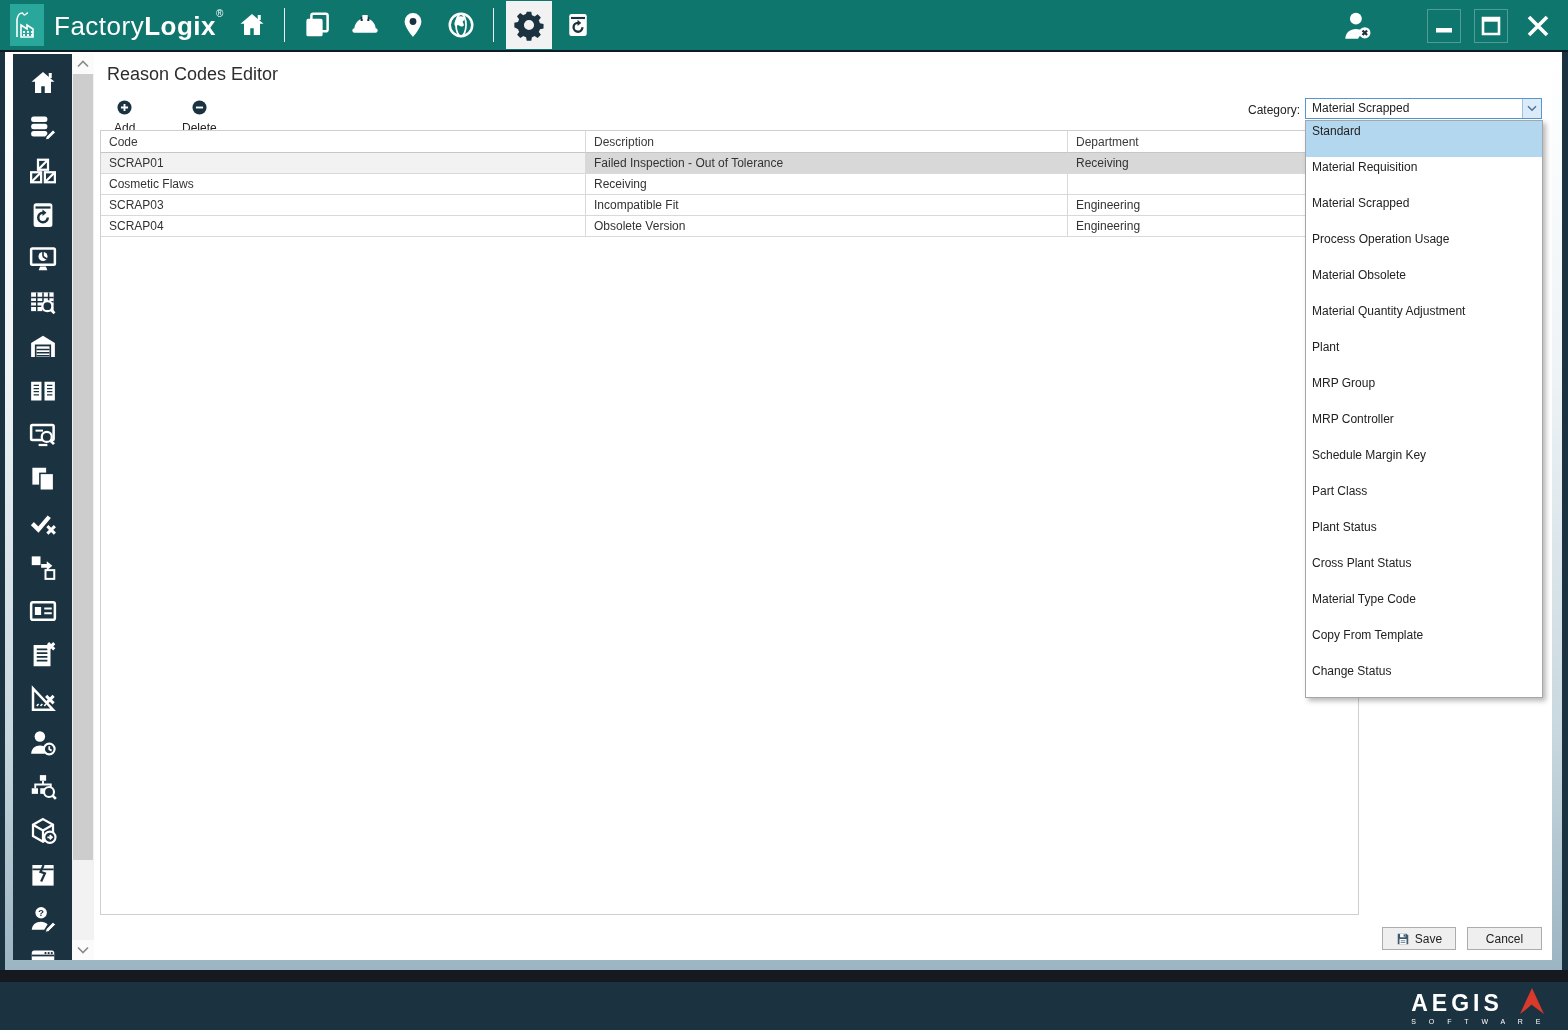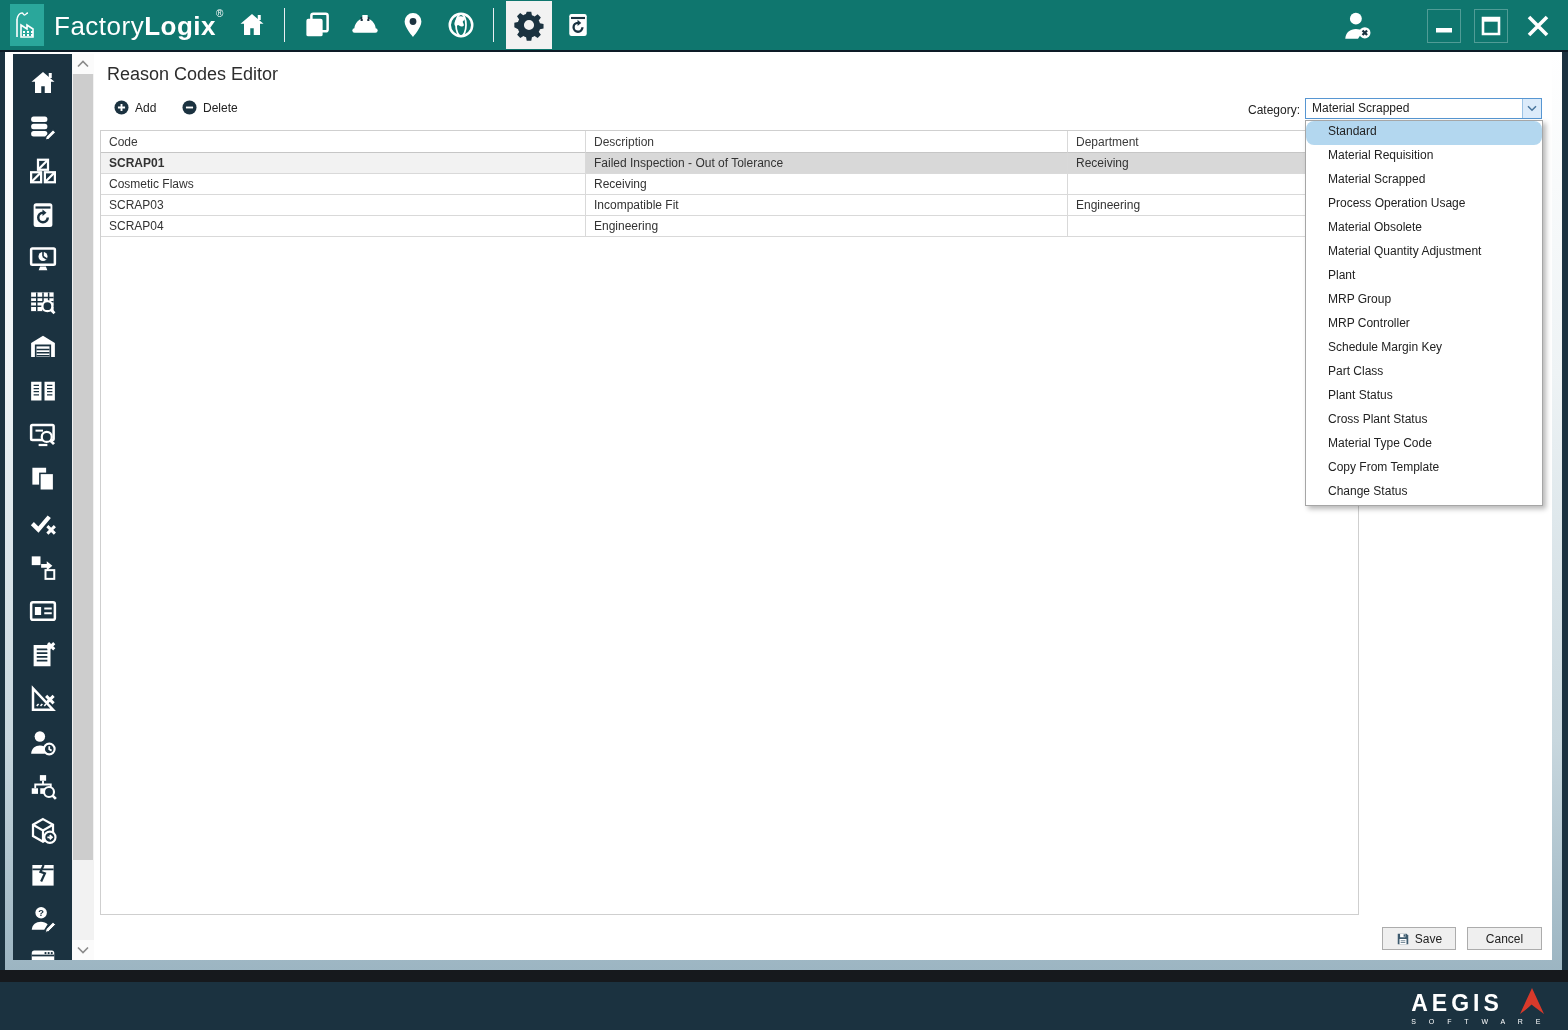--- a/index.html
+++ b/index.html
@@ -65,63 +65,63 @@
 
   
   .content {
     position:absolute; left:94px; top:54px; width:1458px; height:906px;
     background:#fff;
   }
   .page-title { position:absolute; left:13px; top:10px; font-size:18px; color:#2d2d2d; font-weight:400; }
 
   .tool-btn {
     position:absolute; top:46px; display:flex; align-items:center; gap:6px;
-    font-size:12px; color:#222; cursor:pointer;
+    font-size:12px; color:#222; cursor:pointer;flex-direction:column;
   }
   .tool-btn.add { left:20px; }
   .tool-btn.delete { left:88px; }
 
   .cat-label { position:absolute; top:49px; left:1128px; width:78px; text-align:right; font-size:12px; color:#222; }
   .combo {
     position:absolute; left:1211px; top:44px; width:237px; height:21px;
     background:#fff; border:1px solid #5796d2; display:flex; align-items:center; cursor:pointer;
   }
   .combo-value { flex:1; font-size:12px; color:#222; padding-left:6px; line-height:19px; white-space:nowrap; overflow:hidden; }
   .combo-btn {
     width:19px; height:19px; background:#dcebfa; border-left:1px solid #9cc3e5;
     display:flex; align-items:center; justify-content:center;
   }
 
   .dropdown-list {
     position:absolute; left:1211px; top:66px; width:238px;
     background:#fff; border:1px solid #a6a6a6;
     box-shadow:3px 3px 5px rgba(0,0,0,.28); z-index:50;
   }
-  .dd-item { height:24px; line-height:20px; font-size:12px; color:#222; padding-left:22px; cursor:pointer; white-space:nowrap;border-radius:8px; }
+  .dd-item { height:36px; line-height:20px; font-size:12px; color:#222; padding-left:6px; cursor:pointer; white-space:nowrap; }
   .dd-item.highlighted { background:#b3d7ef; }
 
   
   .grid {
     position:absolute; left:6px; top:76px; width:1259px; height:785px;
     border:1px solid #cfcfcf; background:#fff; overflow:hidden;
   }
   .grid-row { display:grid; grid-template-columns:485px 482px 478px 1fr; }
   .grid-head .cell {
     height:22px; line-height:22px; font-size:12px; color:#3a3a3a;
     border-right:1px solid #d9d9d9; border-bottom:1px solid #c6c6c6; padding-left:8px; cursor:pointer;
     background:#fff;
   }
   .grid-body .cell {
     height:21px; line-height:21px; font-size:12px; color:#333;
     border-right:1px solid #d9d9d9; border-bottom:1px solid #d9d9d9; padding-left:8px;
     white-space:nowrap; overflow:hidden;
   }
   .grid-body .grid-row { cursor:pointer; }
   .grid-body .grid-row.selected .cell { background:#d8d8d8; }
-  .grid-body .grid-row.selected .cell.focus-cell { background:#f2f2f2;font-weight:bold; }
+  .grid-body .grid-row.selected .cell.focus-cell { background:#f2f2f2; }
   .cell.last { border-right:none; }
 
   
   .btn {
     position:absolute; top:873px; height:23px; background:#efefef; border:1px solid #acacac;
     display:flex; align-items:center; justify-content:center; gap:5px;
     font-size:12px; color:#222; cursor:pointer;
   }
   .btn.save { left:1288px; width:74px; }
   .btn.cancel { left:1373px; width:75px; }
@@ -468,20 +468,21 @@
           <div class="cell last"></div>
         </div>
         <div class="grid-row">
           <div class="cell">SCRAP03</div>
           <div class="cell">Incompatible Fit</div>
           <div class="cell">Engineering</div>
           <div class="cell last"></div>
         </div>
         <div class="grid-row">
           <div class="cell">SCRAP04</div>
+          <div class="cell">Obsolete Version</div>
           <div class="cell">Engineering</div>
           <div class="cell last"></div>
         </div>
       </div>
   </div>
 
   <div class="dropdown-list" id="dd-list">
       <div class="dd-item highlighted">Standard</div>
       <div class="dd-item">Material Requisition</div>
       <div class="dd-item">Material Scrapped</div>

